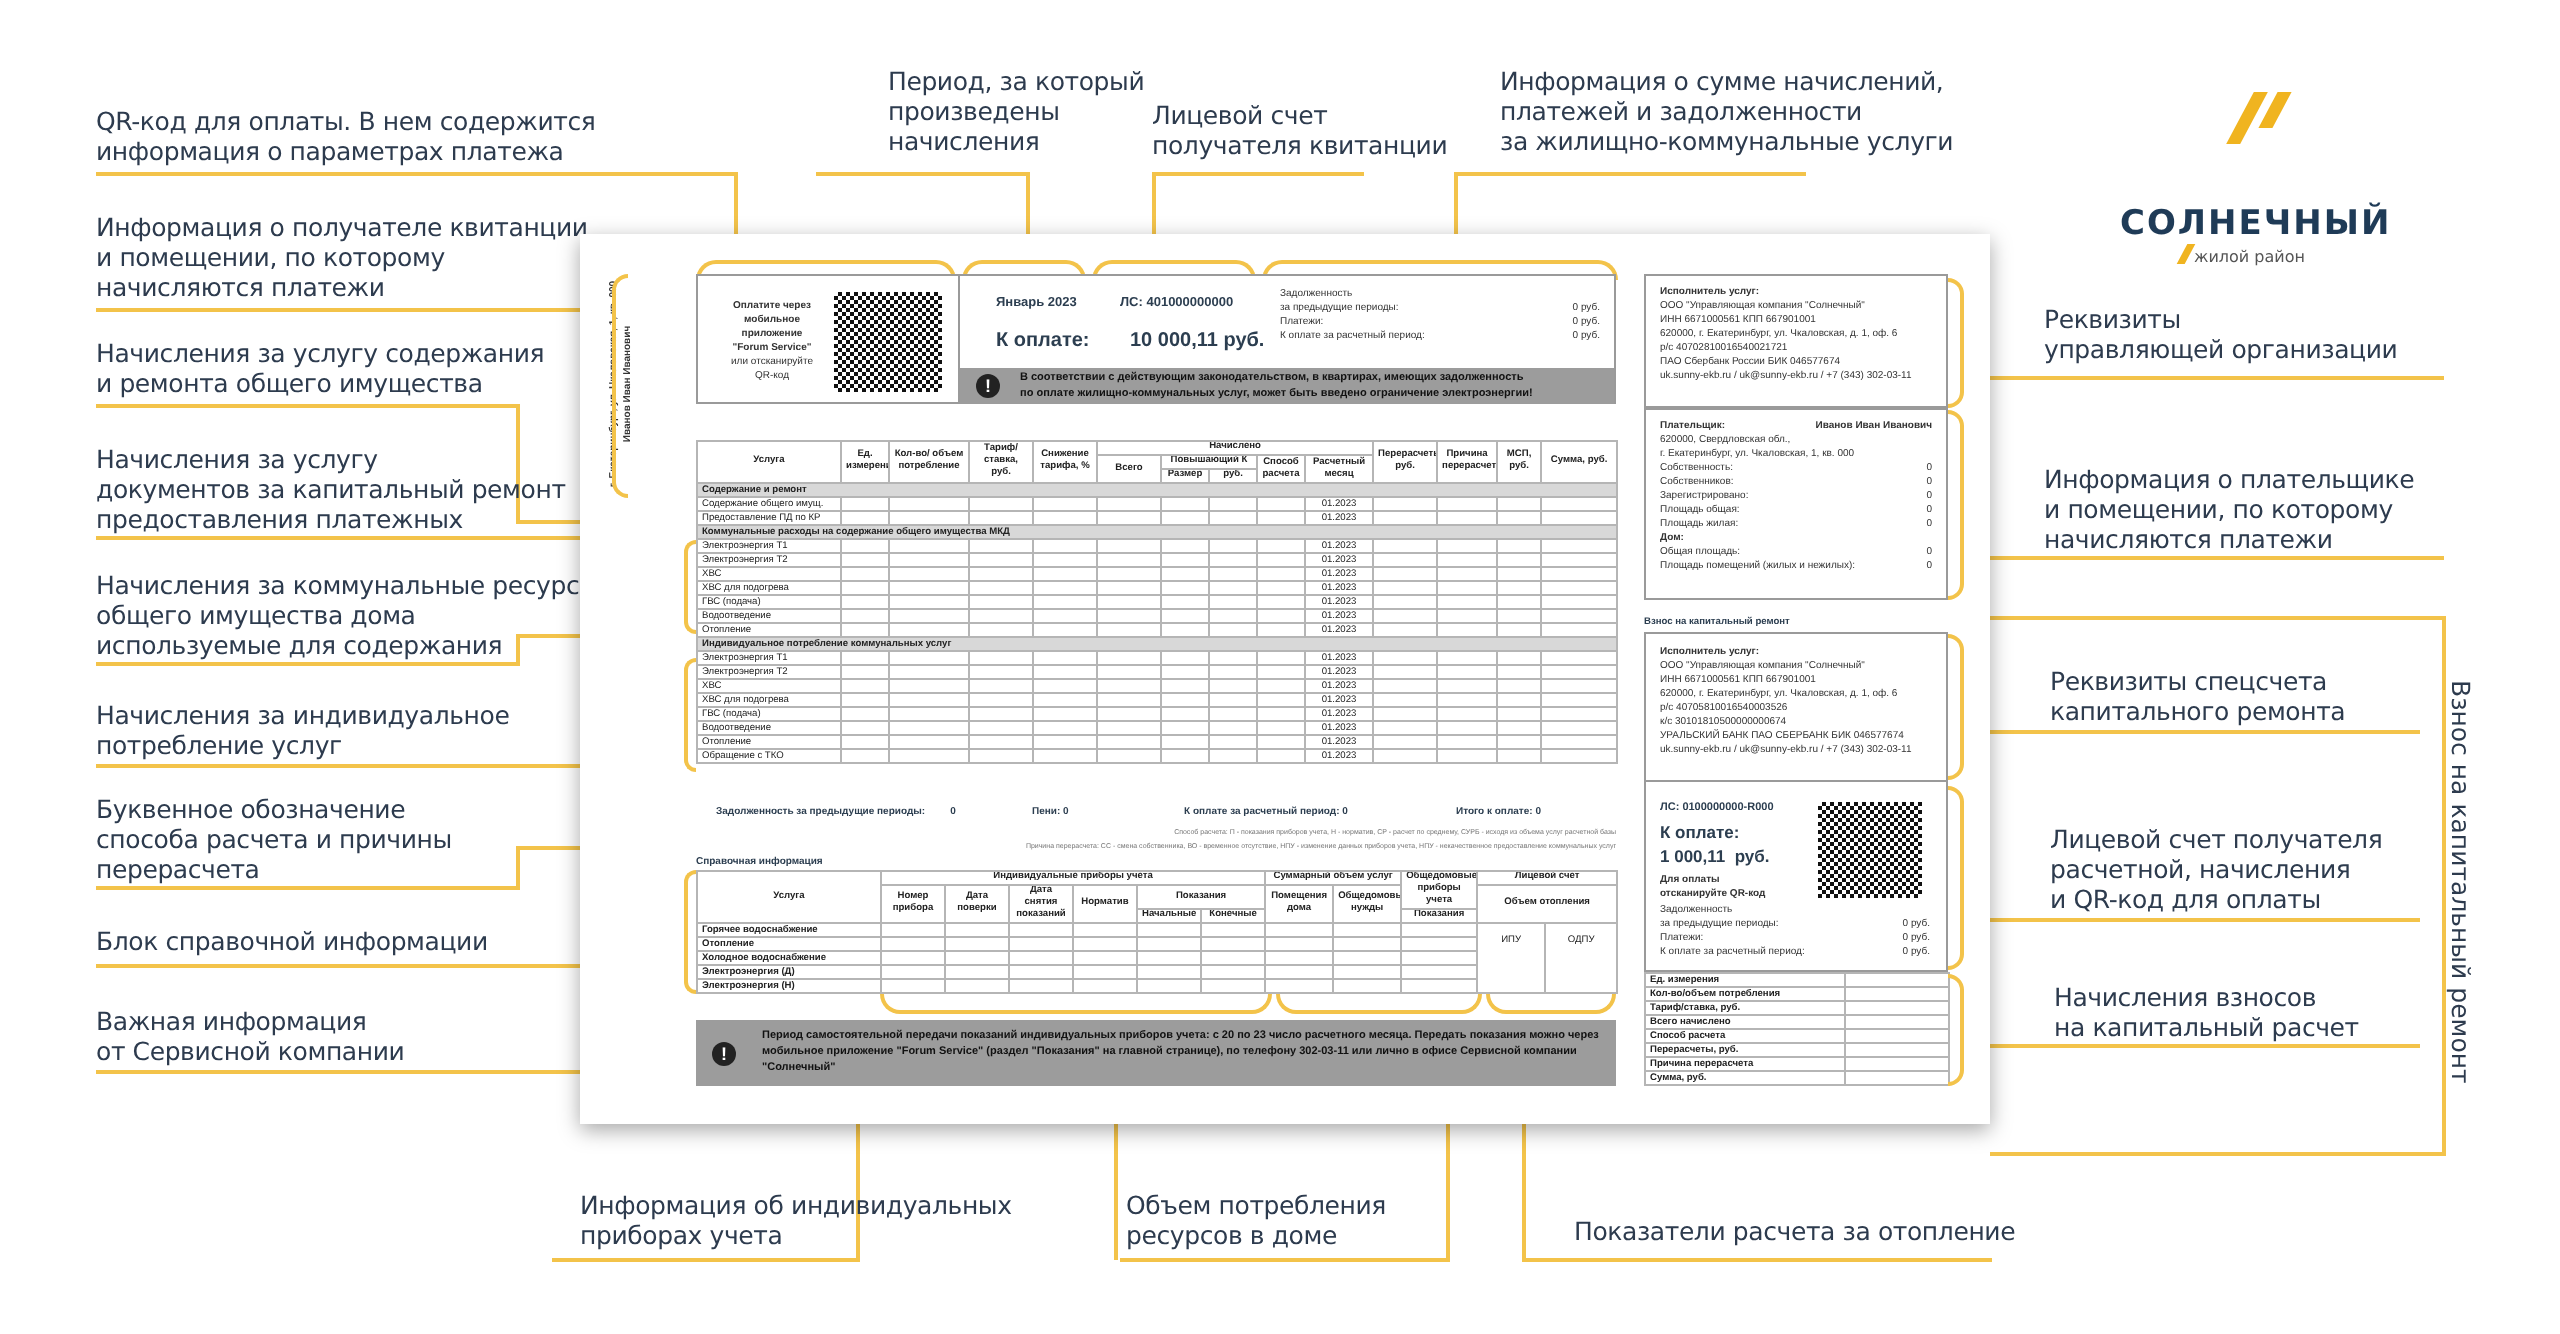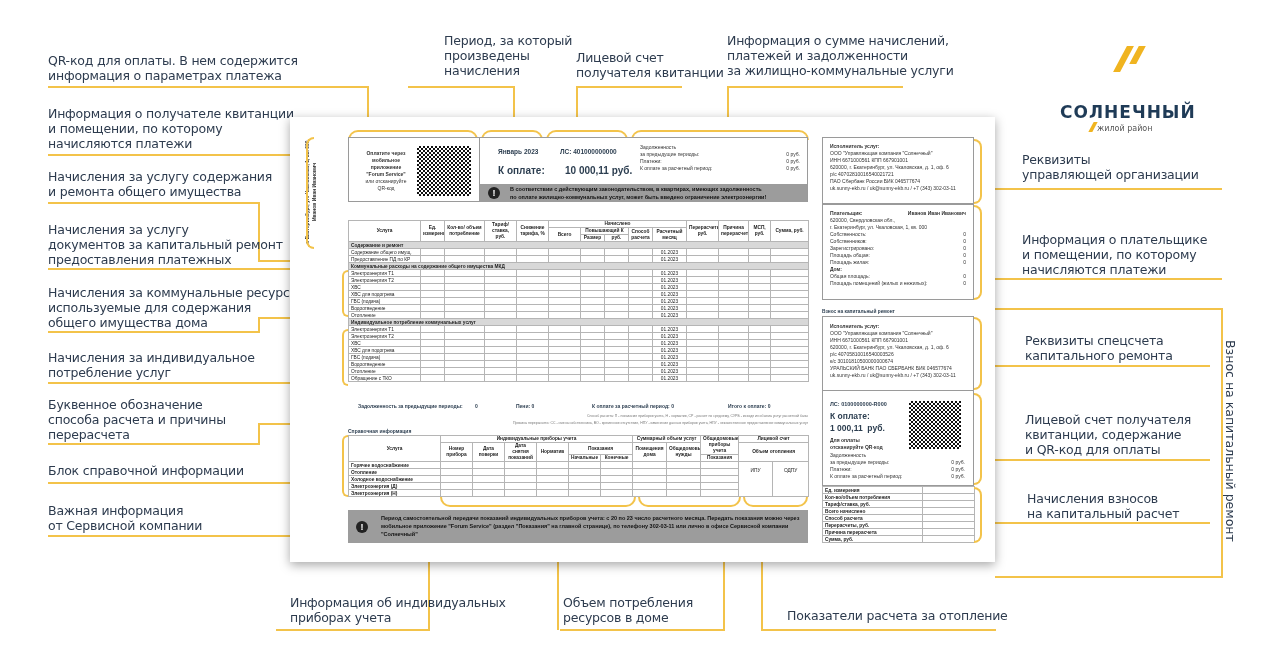--- a/index.html
+++ b/index.html
@@ -82,22 +82,22 @@
 
 <div class="callout" style="left:48px; top:222px;">
   <span>Начисления за услугу</span>
   <span>документов за капитальный ремонт</span>
   <span>предоставления платежных</span>
 </div>
 <div class="line hline" style="left:48px; top:268px; width:250px;"></div>
 
 <div class="callout" style="left:48px; top:285px;">
   <span>Начисления за коммунальные ресурсы,</span>
+  <span>общего имущества дома</span>
   <span>используемые для содержания</span>
-  <span>общего имущества дома</span>
 </div>
 <div class="line hline" style="left:48px; top:331px; width:212px;"></div>
 <div class="line vline" style="left:258px; top:317px; height:16px;"></div>
 <div class="line hline" style="left:258px; top:317px; width:40px;"></div>
 
 <div class="callout" style="left:48px; top:350px;">
   <span>Начисления за индивидуальное</span>
   <span>потребление услуг</span>
 </div>
 <div class="line hline" style="left:48px; top:382px; width:250px;"></div>
@@ -130,21 +130,21 @@
 <div class="line hline" style="left:408px; top:86px; width:107px;"></div>
 <div class="line vline" style="left:513px; top:86px; height:46px;"></div>
 
 <div class="callout" style="left:576px; top:50px;">
   <span>Лицевой счет</span>
   <span>получателя квитанции</span>
 </div>
 <div class="line hline" style="left:576px; top:86px; width:106px;"></div>
 <div class="line vline" style="left:576px; top:86px; height:46px;"></div>
 
-<div class="callout" style="left:727px; top:33px;">
+<div class="callout" style="left:750px; top:33px;">
   <span>Информация о сумме начислений,</span>
   <span>платежей и задолженности</span>
   <span>за жилищно-коммунальные услуги</span>
 </div>
 <div class="line hline" style="left:727px; top:86px; width:176px;"></div>
 <div class="line vline" style="left:727px; top:86px; height:46px;"></div>
 
 <div class="callout" style="left:1022px; top:152px;">
   <span>Реквизиты</span>
   <span>управляющей организации</span>
@@ -163,21 +163,21 @@
 <div class="line hline" style="left:995px; top:576px; width:228px;"></div>
 
 <div class="callout" style="left:1025px; top:333px;">
   <span>Реквизиты спецсчета</span>
   <span>капитального ремонта</span>
 </div>
 <div class="line hline" style="left:978px; top:365px; width:232px;"></div>
 
 <div class="callout" style="left:1025px; top:412px;">
   <span>Лицевой счет получателя</span>
-  <span>квитанции, содержание</span>
+  <span>расчетной, начисления</span>
   <span>и QR-код для оплаты</span>
 </div>
 <div class="line hline" style="left:978px; top:459px; width:232px;"></div>
 
 <div class="callout" style="left:1027px; top:491px;">
   <span>Начисления взносов</span>
   <span>на капитальный расчет</span>
 </div>
 <div class="line hline" style="left:978px; top:522px; width:232px;"></div>
 

